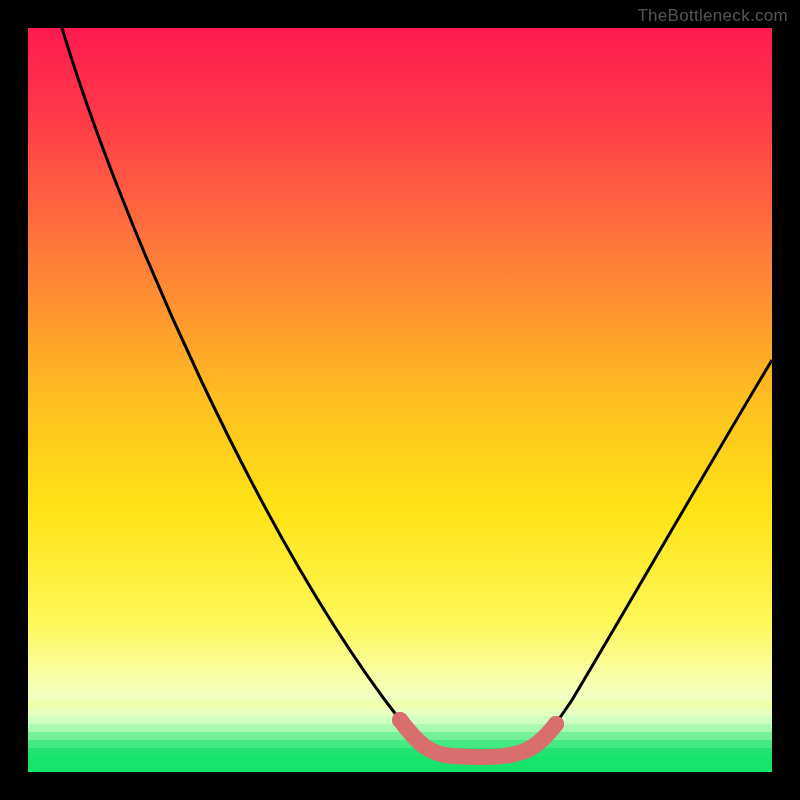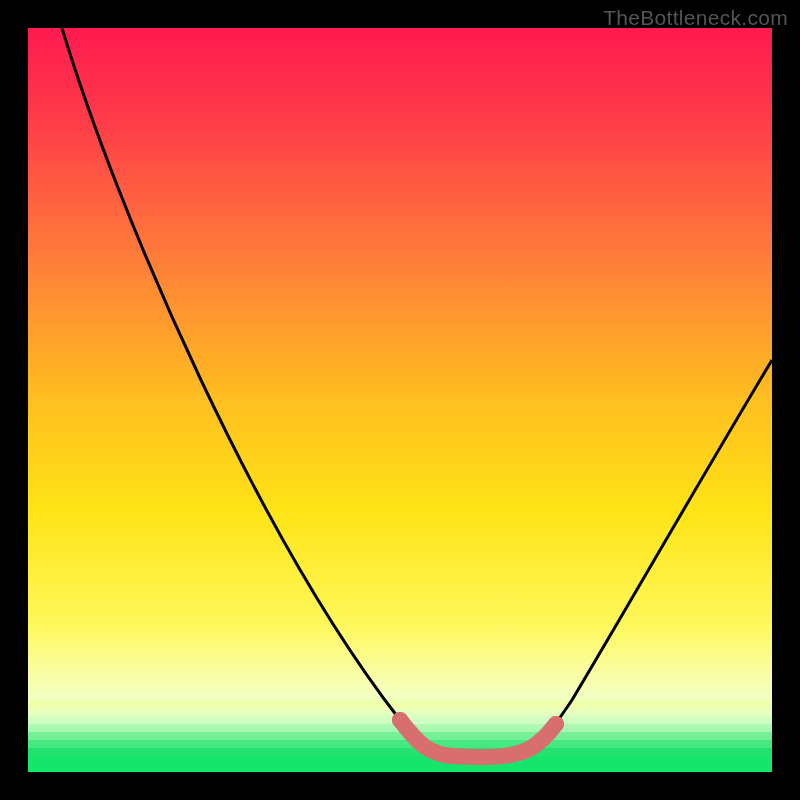--- a/index.html
+++ b/index.html
@@ -14,21 +14,21 @@
   .container {
     position: relative;
     width: 800px;
     height: 800px;
   }
   .watermark {
     position: absolute;
     top: 6px;
     right: 12px;
     color: #555;
-    font-size: 21px;
+    font-size: 17px;
     font-weight: 500;
     letter-spacing: 0.3px;
     z-index: 10;
   }
   svg {
     display: block;
   }
 </style>
 </head>
 <body>

